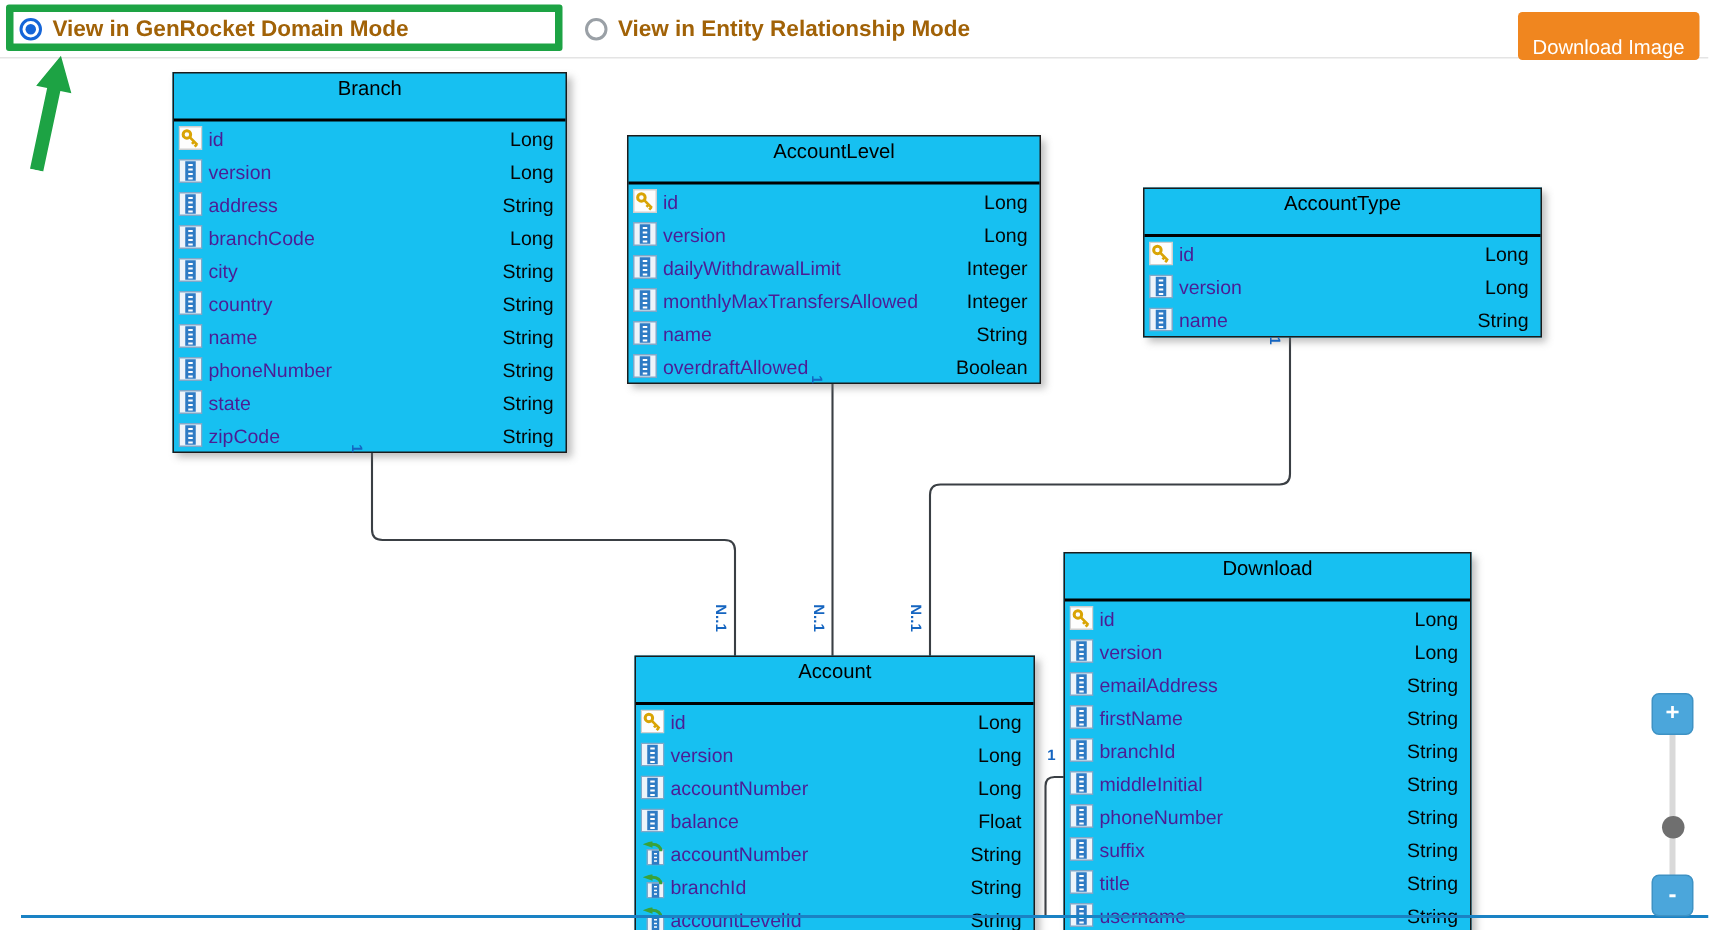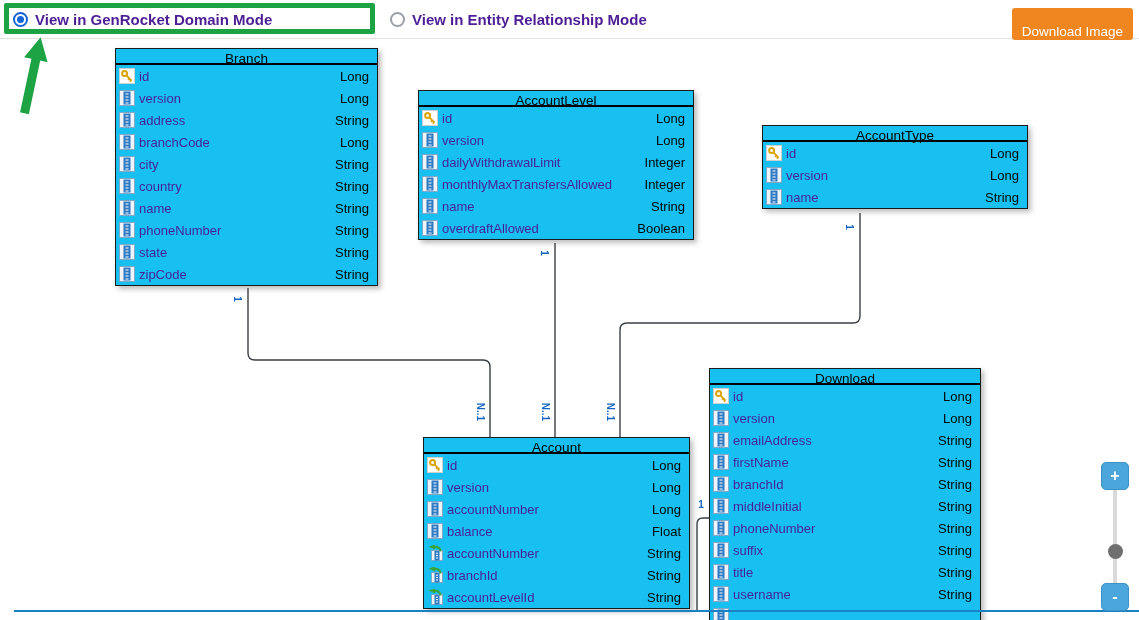--- a/index.html
+++ b/index.html
@@ -8,38 +8,38 @@
   #stage { position:relative; width:1139px; height:620px; background:#fff; }
 
   
   #toolbar { position:absolute; left:0; top:0; width:1139px; height:39px;
              background:#fff; border-bottom:1px solid #e4e4e4; z-index:20; }
   .radio-opt { position:absolute; top:0; height:39px; display:flex; align-items:center; gap:7px; cursor:pointer; }
   .radio-circle { width:15px; height:15px; border-radius:50%; border:2px solid #9aa0a6; background:#fff; position:relative; flex:0 0 auto; }
   .radio-circle.selected { border-color:#1565d8; }
   .radio-circle.selected::after { content:""; position:absolute; left:2px; top:2px; width:7px; height:7px;
                                   border-radius:50%; background:#1565d8; }
-  .radio-label { font-size:15px; font-weight:bold; color:#4c1d95; white-space:nowrap; }
+  .radio-label { font-size:15px; font-weight:bold; color:#a16207; white-space:nowrap; }
 
   #download-btn { position:absolute; right:6px; top:8px; height:24px; padding:16px 10px;
                   background:#f0861f; color:#fff; border:none; border-radius:3px;
                   font-size:13.5px; font-family:"Liberation Sans",sans-serif; cursor:pointer; z-index:21; }
 
   
   #green-box { position:absolute; left:4px; top:3px; width:371px; height:31px;
                border:5px solid #1da344; border-radius:2px; z-index:30; pointer-events:none; }
   #green-arrow { position:absolute; left:24px; top:37px; width:30px; height:78px;
                  transform:rotate(12deg); transform-origin:50% 10%; z-index:30; pointer-events:none; }
 
   
   #diagram { position:absolute; left:0; top:0; width:1139px; height:620px; }
   #connectors { position:absolute; left:0; top:0; z-index:1; }
   .entity { position:absolute; background:#17c0f1; border:1px solid #1b1b1b;
             box-shadow:3px 3px 5px rgba(110,110,110,.45); z-index:2; }
-  .entity-header { height:16px; line-height:19px; text-align:center; font-size:13.5px; color:#000;
+  .entity-header { height:32px; line-height:19px; text-align:center; font-size:13.5px; color:#000;
                    border-bottom:2px solid #000; cursor:move; }
   .field-row { display:flex; align-items:center; height:22px; padding:0 8px 0 3px; }
   .field-icon { width:16px; height:16px; margin-right:4px; flex:0 0 auto; display:inline-flex; }
   .field-name { font-size:13px; color:#4c1d95; white-space:nowrap; }
   .field-type { font-size:13px; color:#050505; margin-left:auto; white-space:nowrap; }
 
   .rel-label { position:absolute; font-size:10px; font-weight:bold; color:#1565c0; z-index:3;
                white-space:nowrap; transform:translate(-50%,-50%); }
   .rel-label.rot { transform:translate(-50%,-50%) rotate(90deg); }
 

